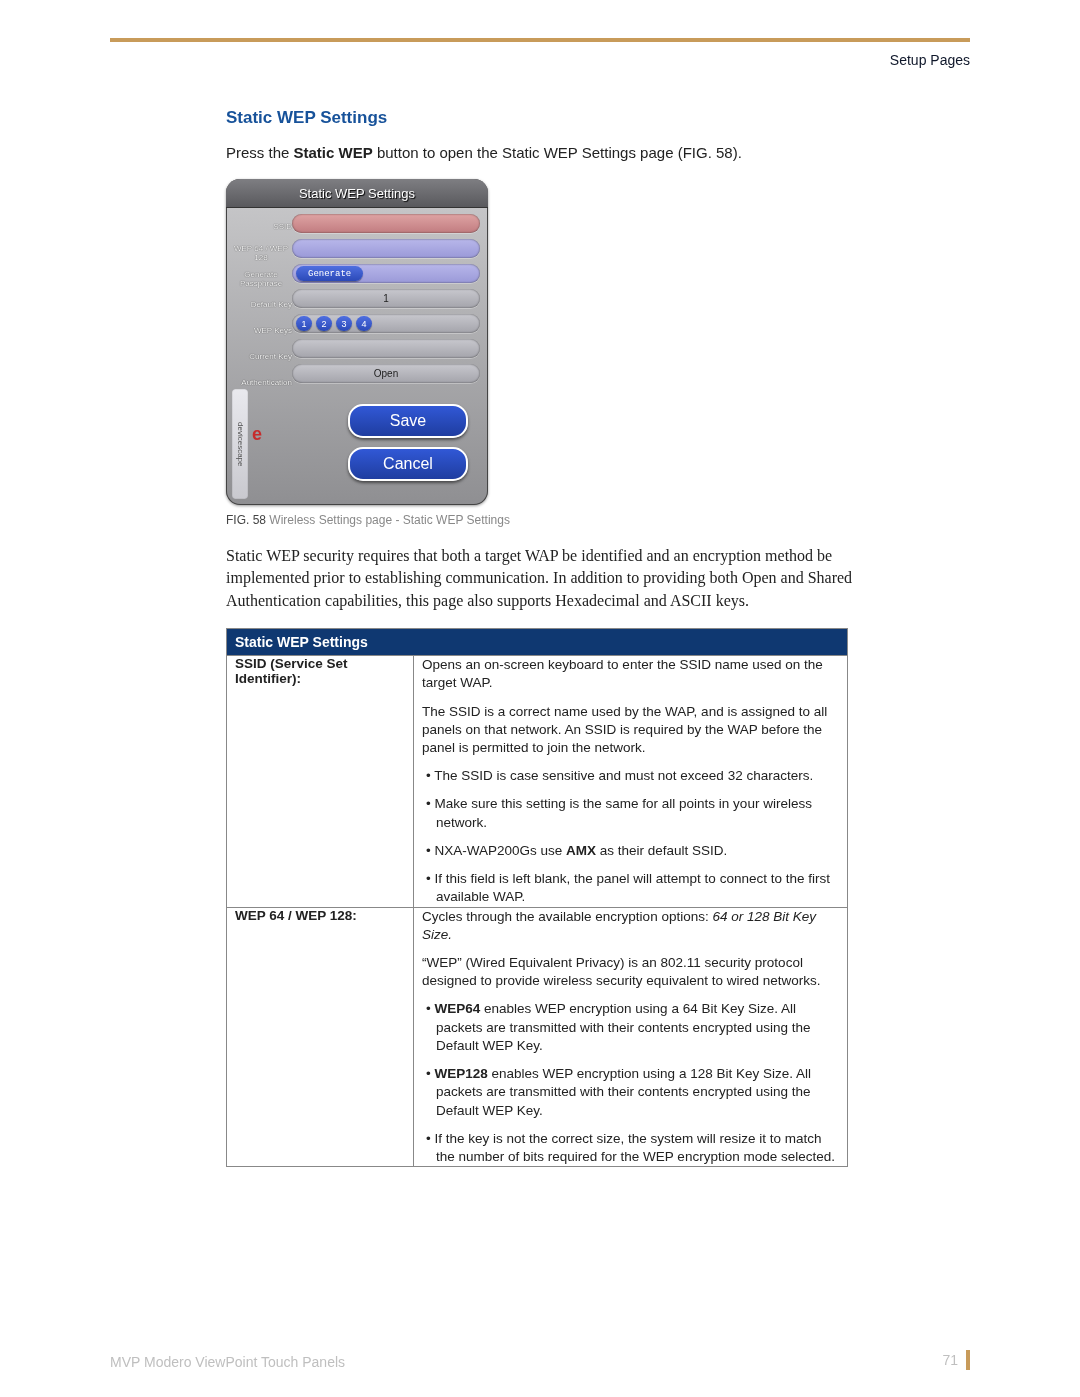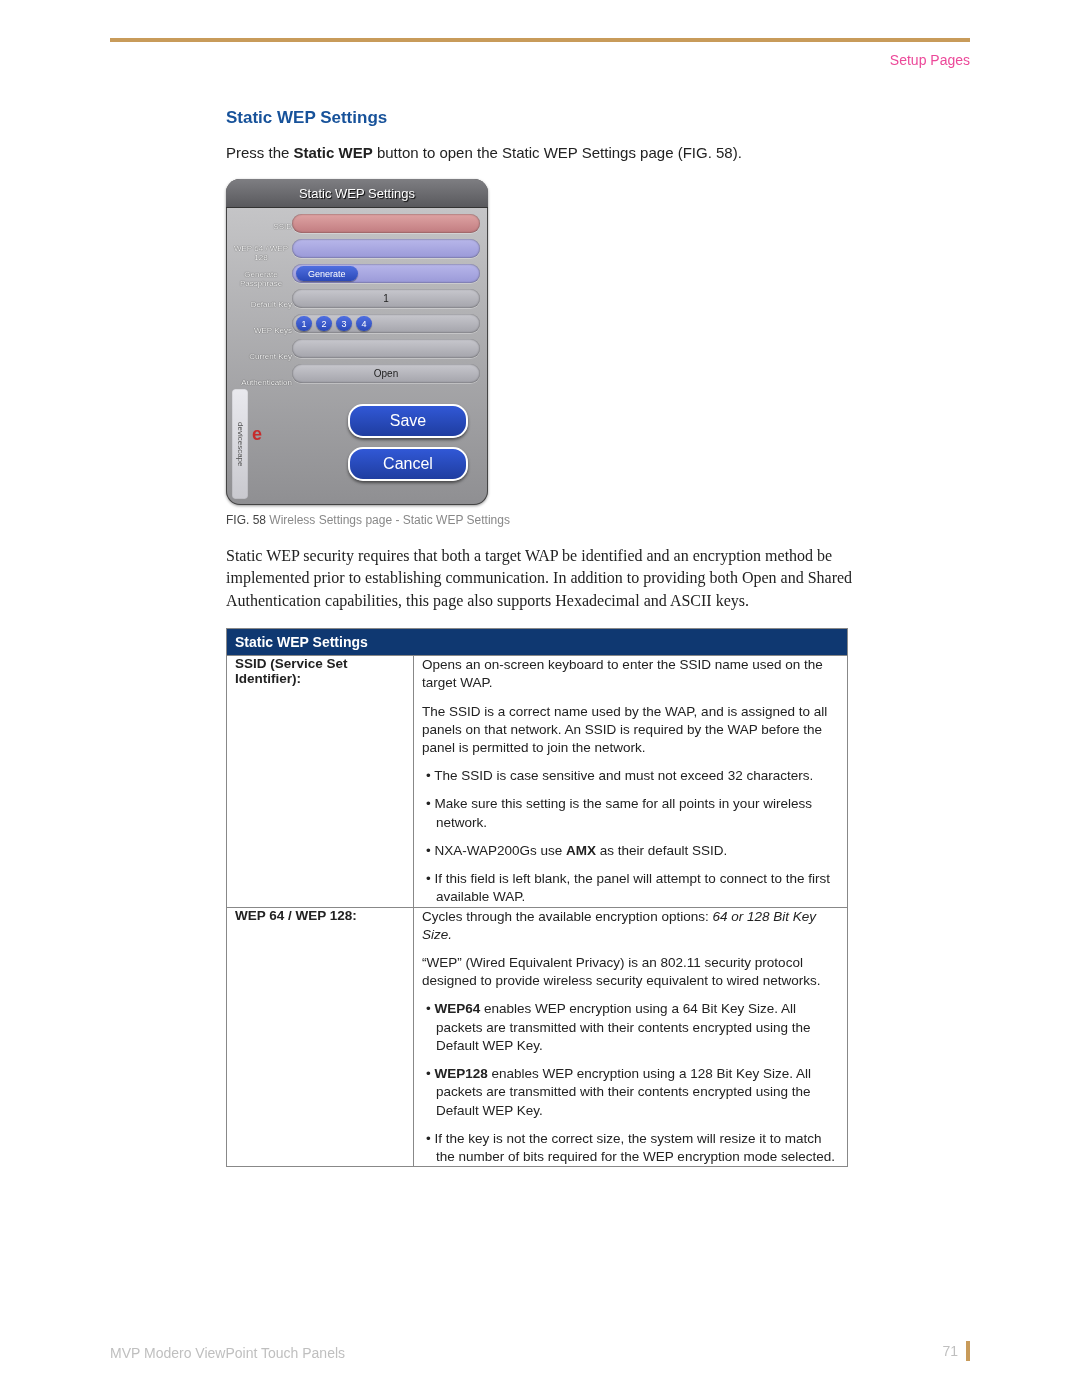--- a/index.html
+++ b/index.html
@@ -16,21 +16,21 @@
     box-sizing: border-box;
     padding: 38px 110px 0 110px;
   }
   .top-rule {
     border-top: 4px solid #c89b5a;
     height: 0;
     margin-bottom: 10px;
   }
   .header-right {
     text-align: right;
-    color: #ec4899;
+    color: #0f172a;
     font-size: 14px;
     margin-bottom: 40px;
   }
   .content {
     margin-left: 116px;
     margin-right: 0;
     width: 630px;
   }
   h2.section-heading {
     color: #17529a;
@@ -107,20 +107,21 @@
   .gen-btn {
     background: linear-gradient(#4f6fe0,#2b49b8);
     color: #fff;
     font-size: 9px;
     height: 15px;
     border-radius: 8px;
     padding: 0 12px;
     display: inline-flex;
     align-items: center;
     box-shadow: 0 1px 1px rgba(0,0,0,.4);
+    font-family: Liberation Mono, monospace;
   }
   .keys-row { justify-content: flex-start; gap: 4px; padding-left: 4px; }
   .key-chip {
     width: 16px; height: 15px;
     background: linear-gradient(#4f6fe0,#2b49b8);
     border-radius: 8px;
     color: #fff;
     font-size: 9px;
     display: inline-flex;
     align-items: center;
@@ -202,21 +203,21 @@
   }
   .desc-block { margin-bottom: 10px; line-height: 1.35; }
   .desc-block:last-child { margin-bottom: 0; }
   .bullet { padding-left: 14px; text-indent: -10px; }
   .bullet::before { content: "• "; }
   
   .footer {
     position: absolute;
     left: 110px;
     right: 110px;
-    bottom: 36px;
+    bottom: 27px;
     display: flex;
     justify-content: space-between;
     align-items: flex-end;
     color: #bfbfbf;
     font-size: 14px;
   }
   .page-no {
     border-right: 4px solid #c89b5a;
     padding: 2px 8px 2px 0;
   }

